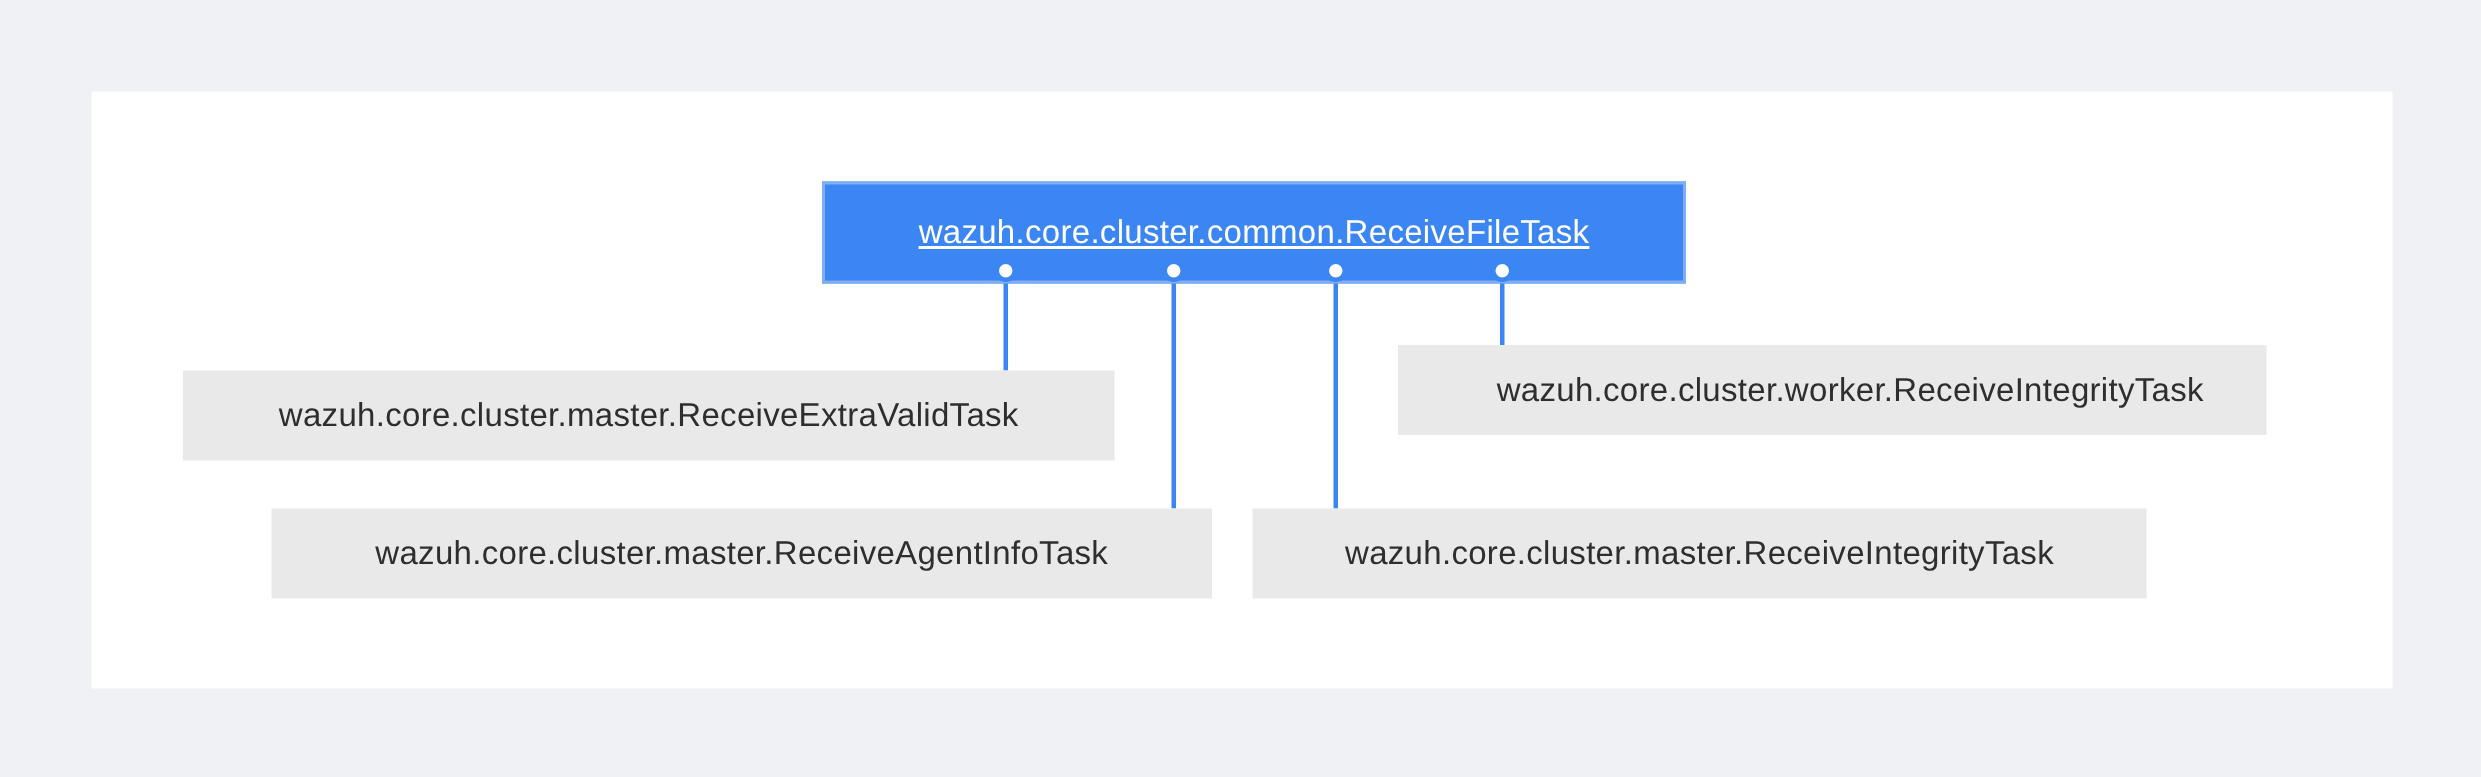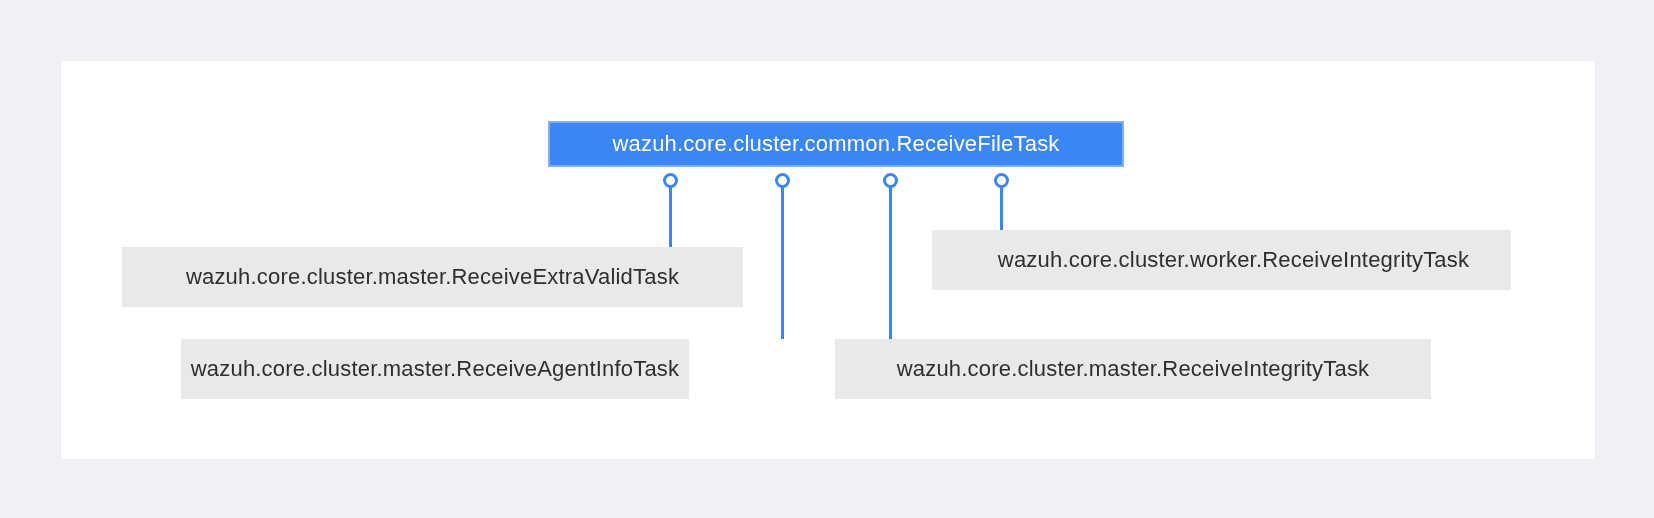--- a/index.html
+++ b/index.html
@@ -31,33 +31,34 @@
     font-size: 22px;
     letter-spacing: 0.2px;
     white-space: nowrap;
     box-sizing: border-box;
     cursor: pointer;
   }
   .node.parent {
     left: 487px;
     top: 60px;
     width: 576px;
-    height: 46px;
+    height: 68px;
     background: #3b86f3;
     border: 2px solid #7fadf6;
     color: #ffffff;
     z-index: 3;
+    text-decoration: underline;
   }
   .node.child {
     background: #e9e9e9;
     color: #2e2e2e;
     z-index: 3;
   }
   .node.child-1 { left: 61px;  top: 186px; width: 621px; height: 60px; }
-  .node.child-2 { left: 120px; top: 278px; width: 508px; height: 60px; }
+  .node.child-2 { left: 120px; top: 278px; width: 627px; height: 60px; }
   .node.child-3 { left: 871px; top: 169px; width: 579px; height: 60px; padding-left: 24px; }
   .node.child-4 { left: 774px; top: 278px; width: 596px; height: 60px; }
 
   .connector-line {
     position: absolute;
     width: 3px;
     background: #3b86f3;
     z-index: 1;
   }
   .line-1 { left: 608px; top: 120px; height: 66px; }

